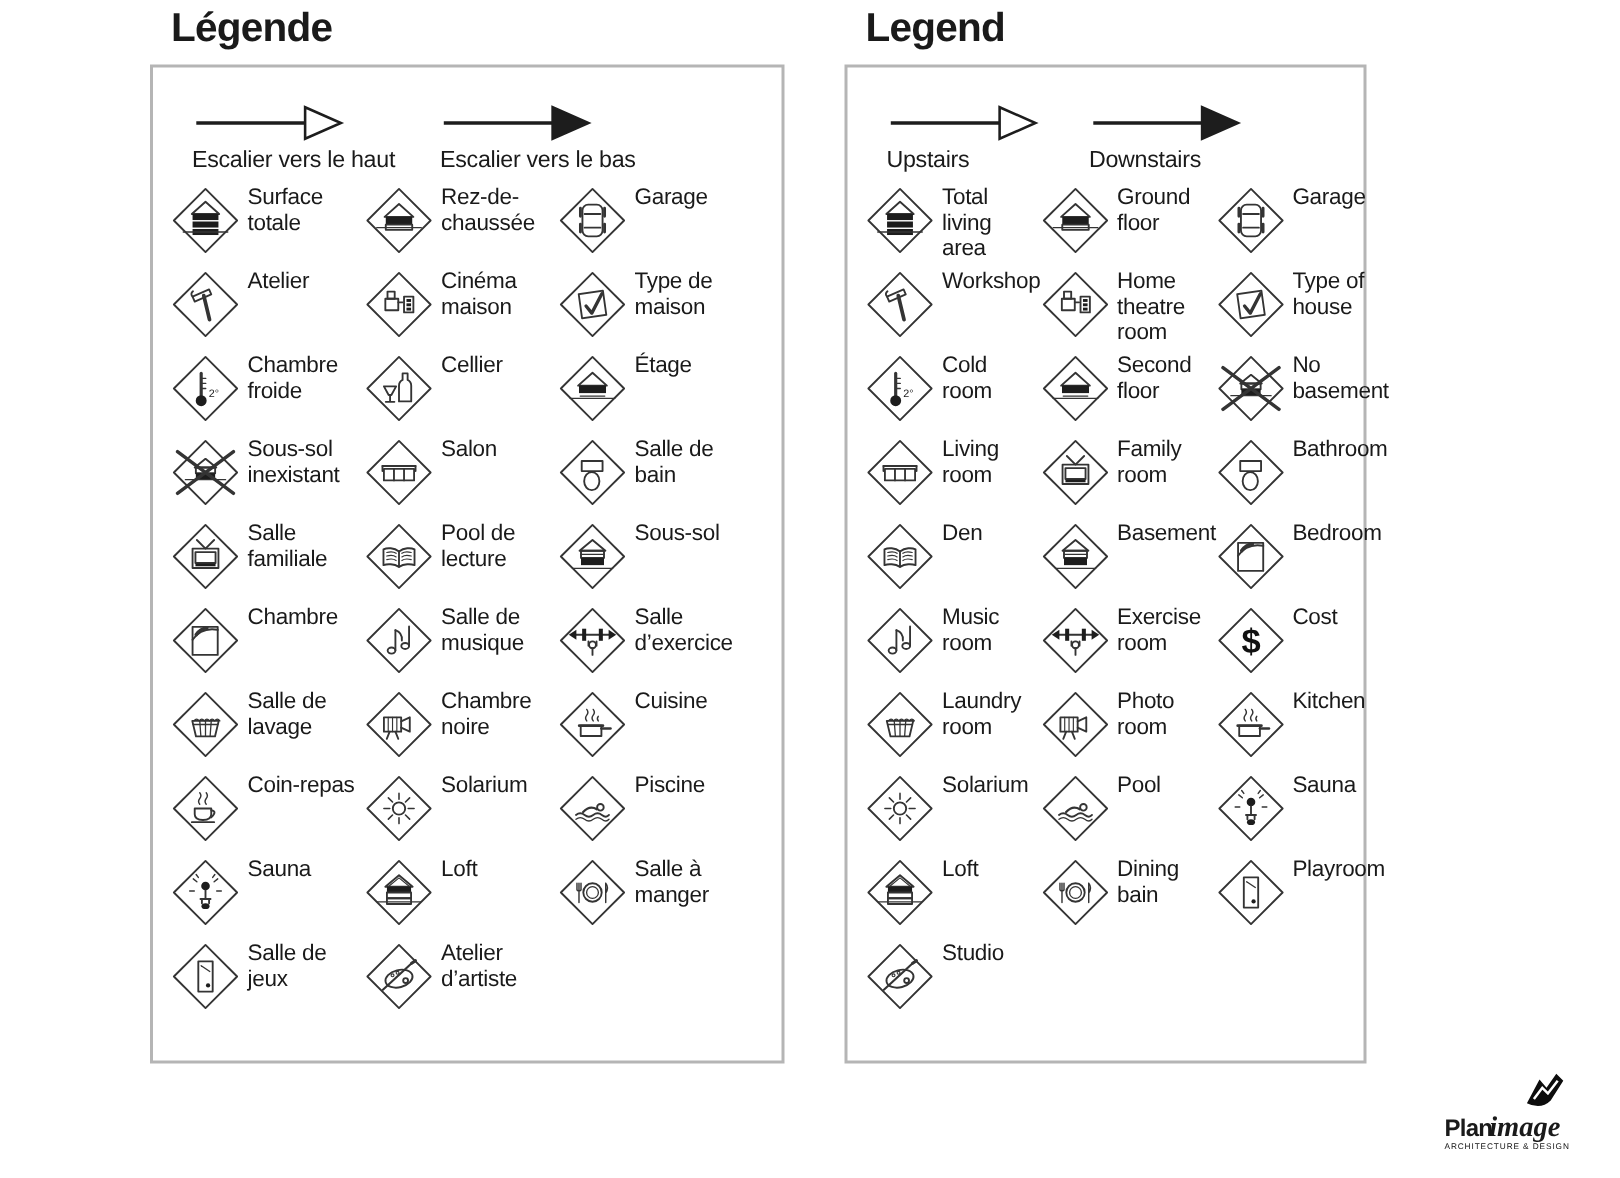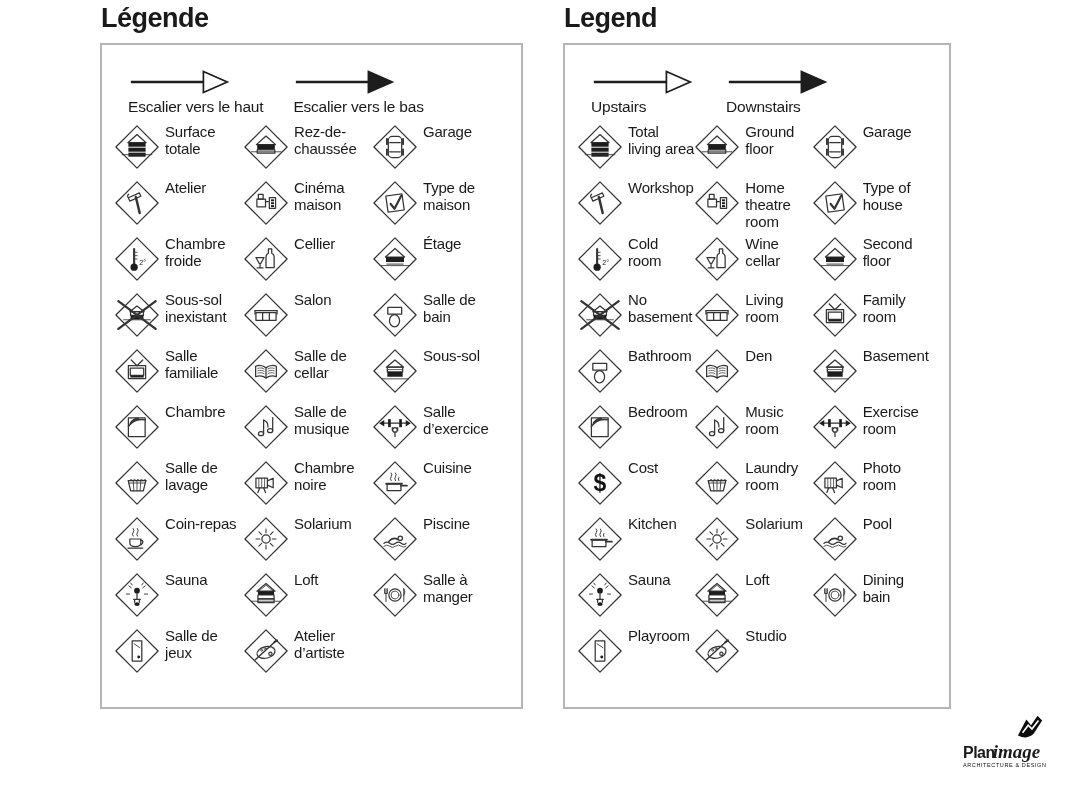--- a/index.html
+++ b/index.html
@@ -1,21 +1,21 @@
 <!DOCTYPE html>
 <html><head>
 <meta charset="utf-8">
 <style>
   html,body{margin:0;padding:0;background:#fff;}
   .screen{position:relative;width:1080px;height:785px;background:#fff;overflow:hidden;
           font-family:"Liberation Sans",sans-serif;color:#1a1a1a;}
   .panel-wrap{position:absolute;top:2px;}
   #panel-0{left:100px;width:423px;}
-  #panel-1{left:563px;width:388px;}
-  .panel-title{margin:0 0 9px 1px;font-size:27px;font-weight:bold;letter-spacing:-0.5px;line-height:32px;}
+  #panel-1{left:563px;width:348px;}
+  .panel-title{margin:0 0 9px 14px;font-size:27px;font-weight:bold;letter-spacing:-0.5px;line-height:32px;}
   .panel{border:2px solid #b5b5b5;height:666px;box-sizing:border-box;padding:16px 20px 0 12px;background:#fff;}
   .arrows{display:flex;margin:6px 0 2px 14px;}
   .arrow-group{margin-right:30px;}
   .arrow{display:block;width:105px;height:30px;}
   .arrow-label{display:block;font-size:15.5px;margin-top:1px;white-space:nowrap;letter-spacing:-0.2px;}
   .grid{display:grid;grid-template-columns:repeat(3,1fr);margin-top:8px;}
   .cell{height:56px;display:flex;align-items:flex-start;gap:5px;overflow:visible;}
   .dicon{width:46px;height:46px;flex:none;}
   .lbl{font-size:15px;line-height:1.12;letter-spacing:-0.2px;}
   .logo{position:absolute;left:963px;top:714px;width:110px;text-align:left;line-height:1;}
@@ -399,21 +399,21 @@
           <div class="cell">
             <svg viewBox="0 0 48 48" class="dicon">
               <use href="#sym-family-room"></use>
             </svg>
             <span class="lbl">Salle familiale</span>
           </div>
           <div class="cell">
             <svg viewBox="0 0 48 48" class="dicon">
               <use href="#sym-den"></use>
             </svg>
-            <span class="lbl">Salle de cellar</span>
+            <span class="lbl">Pool de lecture</span>
           </div>
           <div class="cell">
             <svg viewBox="0 0 48 48" class="dicon">
               <use href="#sym-basement"></use>
             </svg>
             <span class="lbl">Sous-sol</span>
           </div>
           <div class="cell">
             <svg viewBox="0 0 48 48" class="dicon">
               <use href="#sym-bedroom"></use>
@@ -556,26 +556,20 @@
             <svg viewBox="0 0 48 48" class="dicon">
               <use href="#sym-type-of-house"></use>
             </svg>
             <span class="lbl">Type of house</span>
           </div>
           <div class="cell">
             <svg viewBox="0 0 48 48" class="dicon">
               <use href="#sym-cold-room"></use>
             </svg>
             <span class="lbl">Cold room</span>
-          </div>
-          <div class="cell">
-            <svg viewBox="0 0 48 48" class="dicon">
-              <use href="#sym-wine-cellar"></use>
-            </svg>
-            <span class="lbl">Wine cellar</span>
           </div>
           <div class="cell">
             <svg viewBox="0 0 48 48" class="dicon">
               <use href="#sym-second-floor"></use>
             </svg>
             <span class="lbl">Second floor</span>
           </div>
           <div class="cell">
             <svg viewBox="0 0 48 48" class="dicon">
               <use href="#sym-no-basement"></use>

